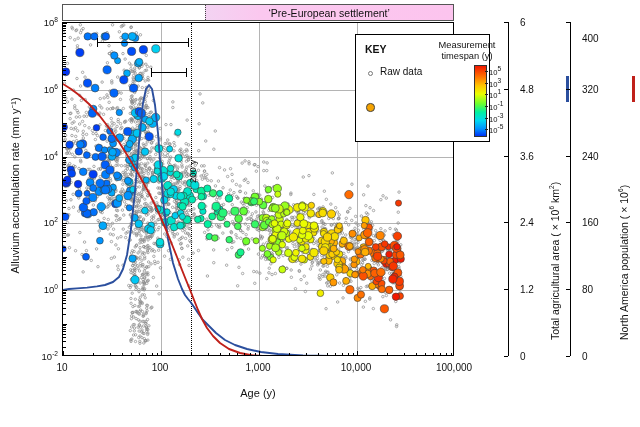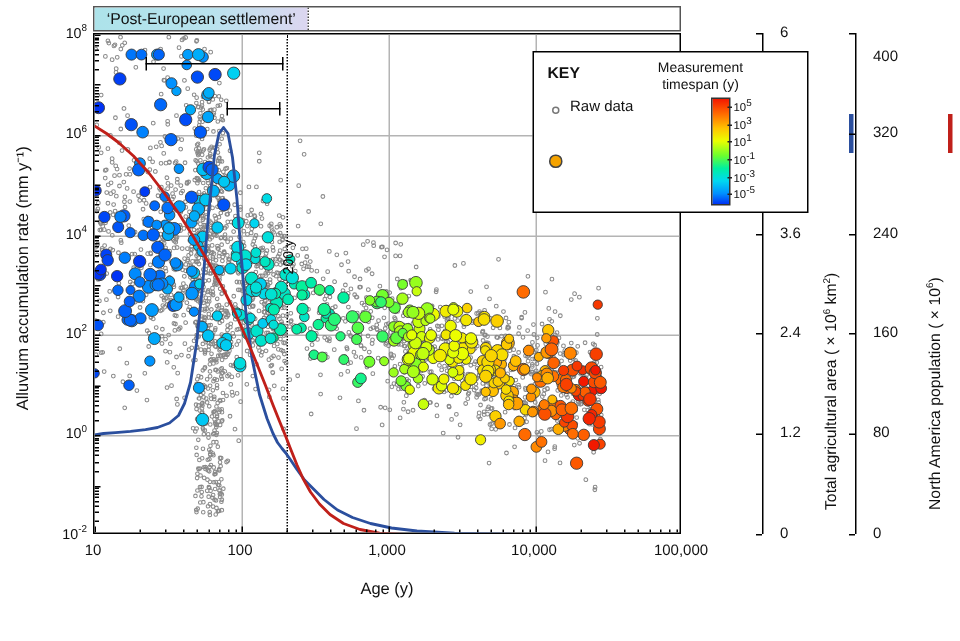--- a/index.html
+++ b/index.html
@@ -61,21 +61,21 @@
 
   
   .ann{position:absolute;font-size:9.3px;line-height:1.12;color:#111;white-space:nowrap;}
   .rng{position:absolute;height:9px;}
   .rng .bar{position:absolute;top:4px;left:0;width:100%;height:1.3px;background:#000;}
   .rng .cap{position:absolute;top:0;width:1.3px;height:9px;background:#000;}
   .vlab{position:absolute;font-size:9.5px;transform:rotate(-90deg);
         transform-origin:0 0;white-space:nowrap;}
 
   
-  .key{position:absolute;left:355px;top:34px;width:184px;height:108px;
+  .key{position:absolute;left:355px;top:34px;width:135px;height:108px;
        background:#fff;border:1.3px solid #000;box-sizing:border-box;}
   .key-title{position:absolute;left:9px;top:8px;font-size:10.5px;font-weight:bold;}
   .key-cbtitle{position:absolute;left:72px;top:5px;width:78px;font-size:9.3px;
                line-height:1.15;text-align:center;}
   .key-raw-dot{position:absolute;left:12px;top:36px;width:3.4px;height:3.4px;
                border-radius:50%;border:1px solid #777;background:#fff;}
   .key-raw-lab{position:absolute;left:24px;top:31px;font-size:10px;}
   .key-med-dot{position:absolute;left:10px;top:68px;width:6.5px;height:6.5px;
                border-radius:50%;background:#f5a300;border:0.8px solid #444;}
   .key-med-lab{position:absolute;left:24px;top:51px;width:62px;font-size:10px;
@@ -91,22 +91,22 @@
   
   svg.curves{position:absolute;left:0;top:0;width:392px;height:334px;}
   svg.pts{position:absolute;left:0;top:0;width:392px;height:334px;}
 </style>
 </head>
 <body>
 
 <div id="fig">
 
   <div class="banner">
-    <div class="seg seg-post">
-      <span>‘Post-European settlement’</span>
+    <div class="seg seg-pre">
+      <span>‘Pre-European settlement’</span>
     </div>
     <div class="banner-div"></div>
   </div>
 
   <div class="plot">
 
     <div class="gridline gl-h" style="top:66.8px"></div>
     <div class="gridline gl-h" style="top:133.6px"></div>
     <div class="gridline gl-h" style="top:200.4px"></div>
     <div class="gridline gl-h" style="top:267.2px"></div>

